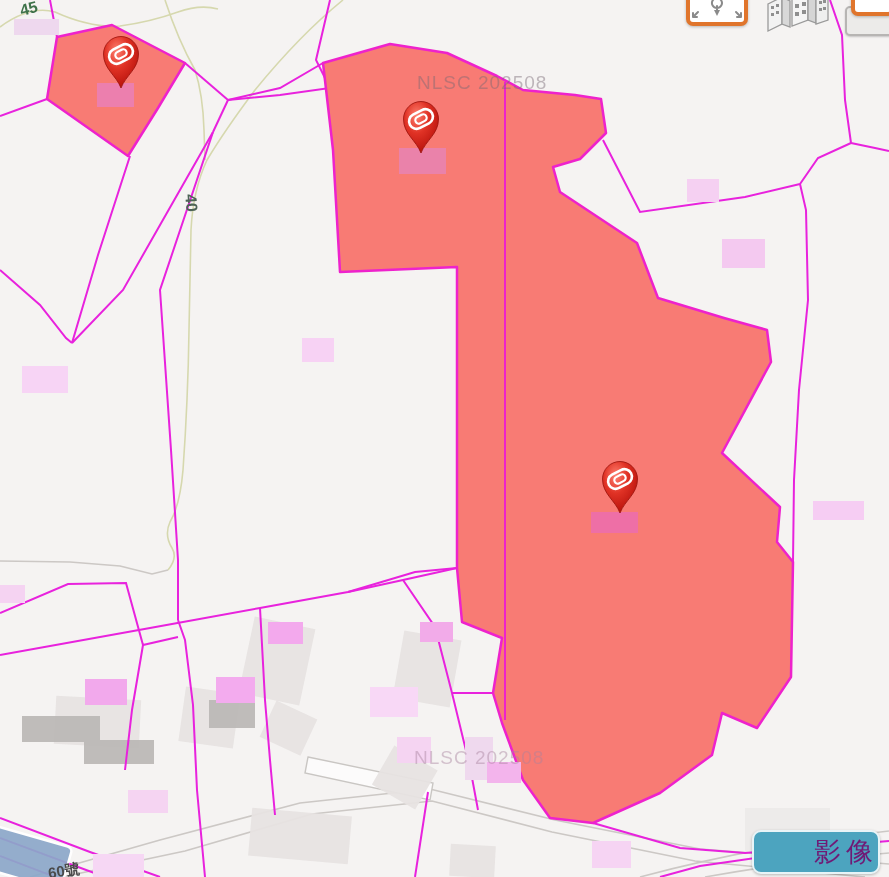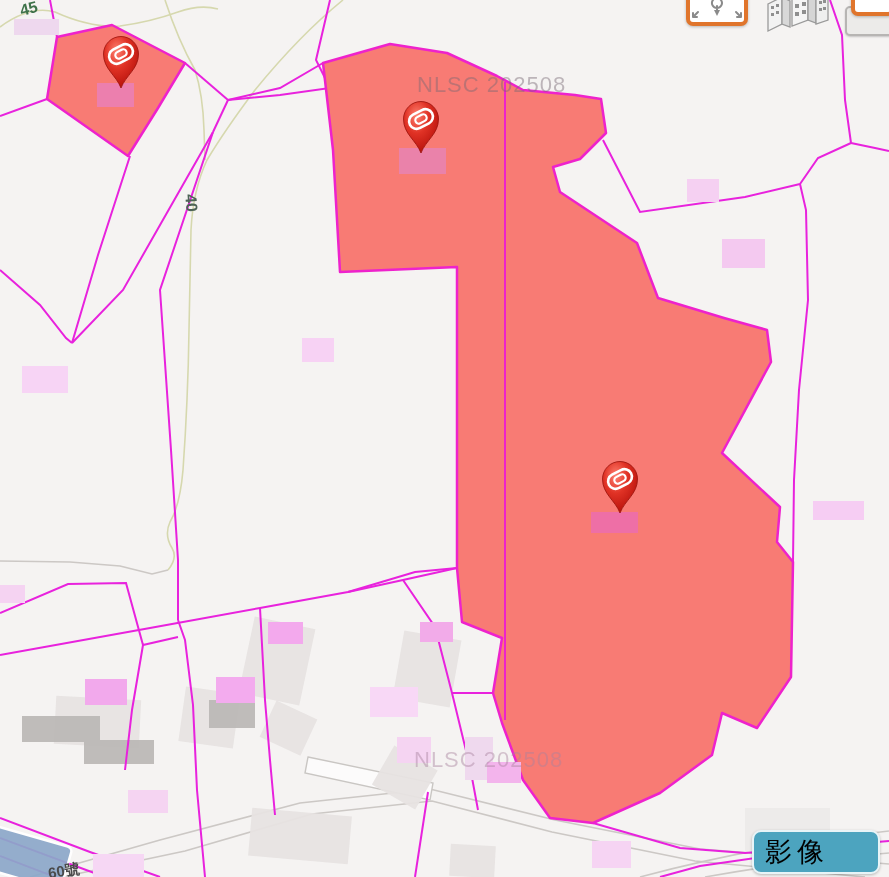--- a/index.html
+++ b/index.html
@@ -1,31 +1,31 @@
 <!DOCTYPE html>
 <html><head>
 <meta charset="utf-8">
 <style>
   html,body{margin:0;padding:0;background:#f5f3f2;}
   #app{position:relative;width:889px;height:877px;overflow:hidden;background:#f5f3f2;
        font-family:"Liberation Sans", sans-serif;}
   #mapsvg{position:absolute;left:0;top:0;}
   .overlay{position:absolute;}
-  .watermark{color:rgba(120,105,115,0.45);font-size:22px;letter-spacing:1px;
+  .watermark{color:rgba(120,105,115,0.45);font-size:19px;letter-spacing:1px;
              font-family:"Liberation Sans",sans-serif;white-space:nowrap;}
   .contour-label{color:#3e7249;font-weight:bold;font-size:16px;}
   .ctl-btn{position:absolute;background:#ffffff;border:4px solid #e0752c;border-radius:7px;
            box-shadow:0 1px 3px rgba(0,0,0,0.25);box-sizing:border-box;}
   .gray-btn{position:absolute;background:#ecebe9;border:2px solid #b7b5b3;border-radius:5px;
             box-shadow:0 1px 2px rgba(0,0,0,0.2);}
   #btn-imagery{position:absolute;left:752px;top:830px;width:128px;height:44px;
                background:#4ca4bf;border:2px solid #e8f4f7;border-radius:9px;
-               color:#000000;font-size:27px;letter-spacing:5px;line-height:40px;
-               text-align:left;box-shadow:0 1px 3px rgba(0,0,0,0.25);cursor:pointer;
-               font-family:"Liberation Sans",sans-serif;box-sizing:border-box;padding-left:11px;}
+               color:#701a75;font-size:27px;letter-spacing:5px;line-height:40px;
+               text-align:right;box-shadow:0 1px 3px rgba(0,0,0,0.25);cursor:pointer;
+               font-family:"Liberation Sans",sans-serif;box-sizing:border-box;padding-left:4px;}
   #house-no{position:absolute;left:48px;top:862px;font-size:15px;font-weight:bold;
             color:#4a4a4a;transform:rotate(-9deg);}
   #c45{position:absolute;left:20px;top:0px;transform:rotate(-14deg);}
   #c40{position:absolute;left:182px;top:194px;transform:rotate(86deg);color:#4d6356;}
   #wm-top{left:417px;top:72px;}
   #wm-bottom{left:414px;top:747px;color:rgba(168,130,158,0.45);}
 </style>
 </head>
 <body>
 

